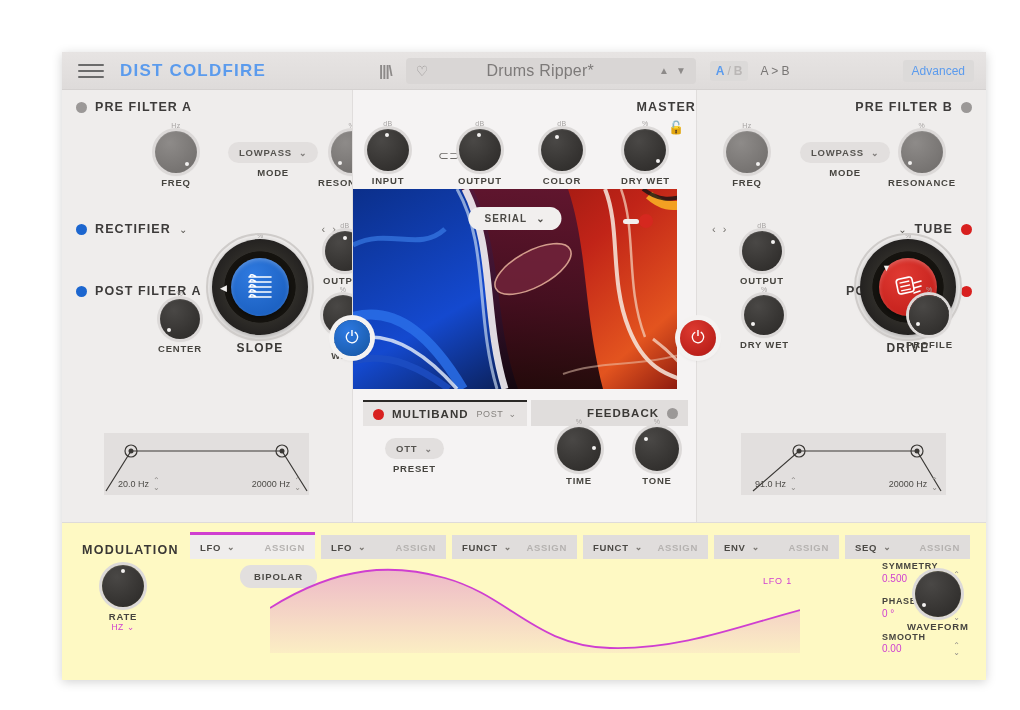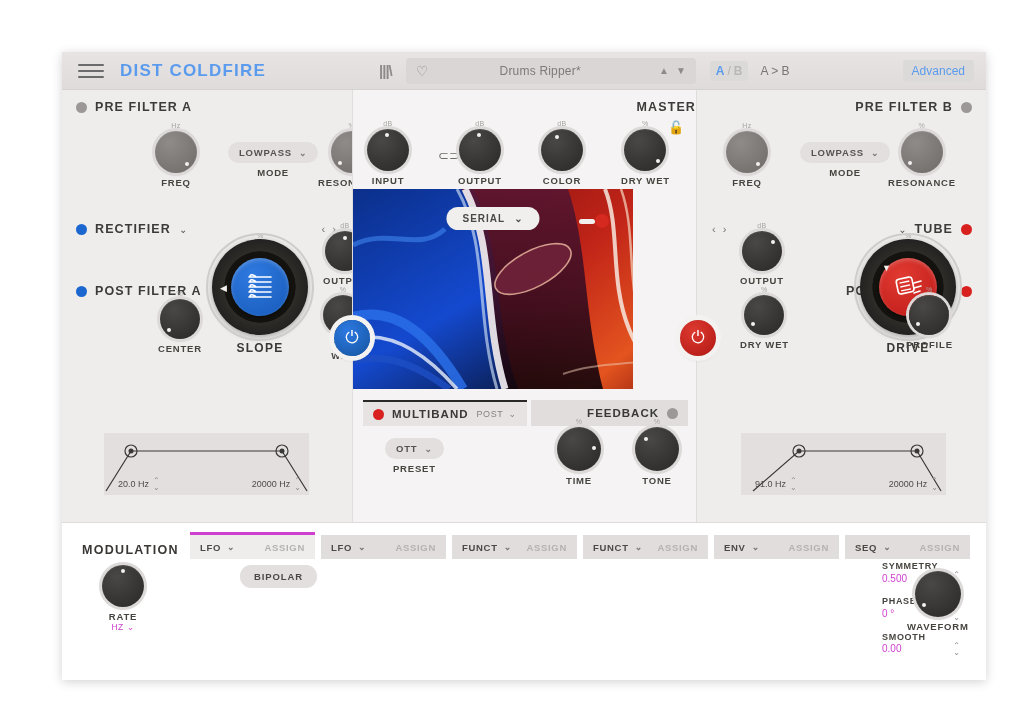--- a/index.html
+++ b/index.html
@@ -32,21 +32,21 @@
     color: #5b9bed; font-size: 17px; font-weight: bold;
     letter-spacing: 1.2px; margin-left: 16px;
   }
   .bars-icon { margin-left: auto; color: #8d8a89; font-size: 15px; letter-spacing: -1px; font-weight: bold; }
   .preset-bar {
     margin-left: 14px; height: 26px; width: 290px;
     background: #d9d6d5; border-radius: 4px;
     display: flex; align-items: center; padding: 0 10px;
   }
   .heart { color: #9a9796; font-size: 14px; }
-  .preset-name { flex: 1; text-align: center; font-size: 12px; color: #7d7a79; letter-spacing: .2px; }
+  .preset-name { flex: 1; text-align: center; font-size: 16px; color: #7d7a79; letter-spacing: .2px; }
   .arrow-up, .arrow-dn { color: #8d8a89; font-size: 10px; margin-left: 7px; }
   .ab-group { margin-left: 14px; display: flex; align-items: center; gap: 3px;
     background: #dcdad9; border-radius: 3px; padding: 3px 6px; }
   .ab-a { color: #5b9bed; font-size: 12px; font-weight: bold; }
   .ab-sep { color: #b4b1b0; font-size: 12px; }
   .ab-b { color: #bab7b6; font-size: 12px; font-weight: bold; }
   .ab-copy { margin-left: 12px; color: #787574; font-size: 12px; }
   .advanced {
     margin-left: auto; margin-right: 12px;
     background: #dcdad9; border-radius: 3px;
@@ -127,21 +127,21 @@
     width: 36px; height: 36px; border-radius: 50%;
     display: flex; align-items: center; justify-content: center;
     color: #fff; font-size: 17px;
     box-shadow: 0 0 0 5px #f4f2f1, 0 2px 5px rgba(0,0,0,.35);
   }
   .power.blue { background: radial-gradient(circle at 38% 30%, #2d79e2, #15559f); }
   .power.red  { background: radial-gradient(circle at 38% 30%, #dd3a30, #b01713); }
 
   
   .viz {
-    position: absolute; left: 0; top: 99px; width: 280px; height: 200px;
+    position: absolute; left: 0; top: 99px; width: 324px; height: 200px;
     overflow: hidden;
   }
   .viz-pill {
     position: absolute; left: 50%; transform: translateX(-50%); top: 18px;
     background: #f1efee; border-radius: 13px; padding: 6px 16px;
     font-size: 10px; font-weight: bold; letter-spacing: 1px; color: #4b4945;
     display: flex; align-items: center; gap: 9px; z-index: 4;
   }
   .viz-marker { position: absolute; right: 24px; top: 25px; z-index: 4; display: flex; align-items: center; }
   .viz-marker .mc { width: 14px; height: 14px; border-radius: 50%; background: #d5281f; }
@@ -164,21 +164,21 @@
   
   .fpanel {
     position: absolute; width: 205px; height: 62px;
     background: #e2dfde;
   }
   .fpanel svg { position: absolute; inset: 0; }
   .fval { position: absolute; bottom: 4px; font-size: 9px; color: #4d4b47; display: flex; align-items: center; gap: 4px; }
   .spin { font-size: 8px; color: #8d8a87; line-height: .9; }
 
   
-  .modbar { position: relative; width: 100%; height: 158px; background: #ffffff; border-top: 1px solid #dedbda; }
+  .modbar { position: relative; width: 100%; height: 158px; background: #fef9c3; border-top: 1px solid #dedbda; }
   .mod-title { position: absolute; left: 20px; top: 20px; font-size: 12.5px; font-weight: bold; letter-spacing: 1.3px; color: #3a3835; }
   .mod-tabs { position: absolute; left: 128px; top: 12px; display: flex; gap: 6px; }
   .mod-tab {
     width: 125px; height: 24px; background: #e0dddc;
     display: flex; align-items: center; padding: 0 10px; gap: 6px;
     font-size: 9.5px; font-weight: bold; letter-spacing: .7px; color: #4b4945;
     position: relative;
   }
   .mod-tab.active { background: #efedec; }
   .mod-tab.active::before {
@@ -619,20 +619,33 @@
       </div>
       <div class="knob-label">RATE</div>
       <div class="rate-unit">
         <span>HZ</span>
         <span>⌄</span>
       </div>
     </div>
 
     <div class="bipolar">BIPOLAR</div>
 
+    <div class="lfo-display">
+      <svg width="530" height="85" viewBox="0 0 530 85" preserveAspectRatio="none">
+        <defs>
+          <linearGradient id="lfoFill" x1="0" y1="0" x2="0" y2="1">
+            <stop offset="0%" stop-color="#cf3fd0" stop-opacity=".34"></stop>
+            <stop offset="100%" stop-color="#cf3fd0" stop-opacity=".06"></stop>
+          </linearGradient>
+        </defs>
+        <path d="M0 40 C70 -4 125 -4 175 10 C240 28 265 78 340 80 C410 82 470 58 530 42 L530 85 L0 85 Z" fill="url(#lfoFill)"></path>
+        <path d="M0 40 C70 -4 125 -4 175 10 C240 28 265 78 340 80 C410 82 470 58 530 42" stroke="#cf3fd0" stroke-width="1.8" fill="none"></path>
+      </svg>
+      <div class="lfo-tag">LFO 1</div>
+    </div>
 
     <div class="mod-params">
       <div class="mp-row">
         <div class="mp-label">SYMMETRY</div>
         <div class="mp-valrow">
           <span class="mp-value">0.500</span>
           <span class="mp-spin">⌃<br>⌄</span>
         </div>
       </div>
       <div class="mp-row">

